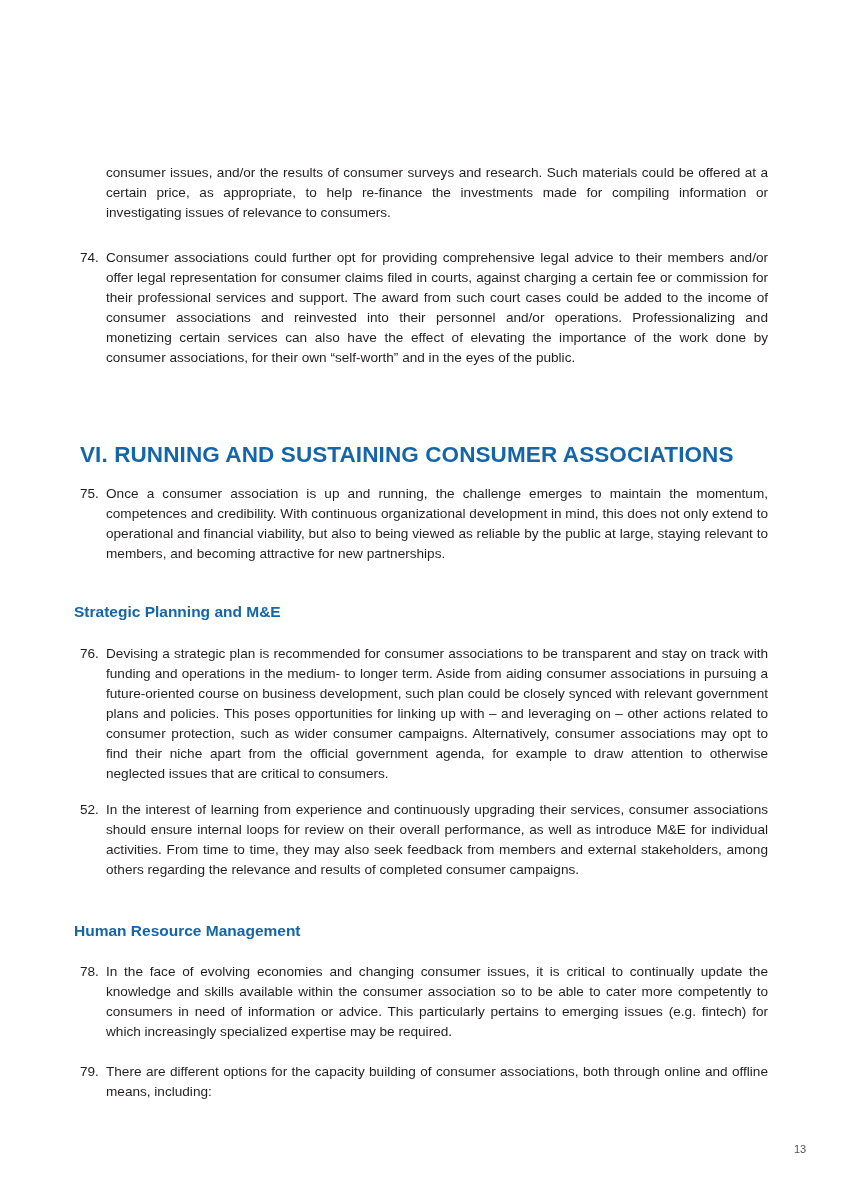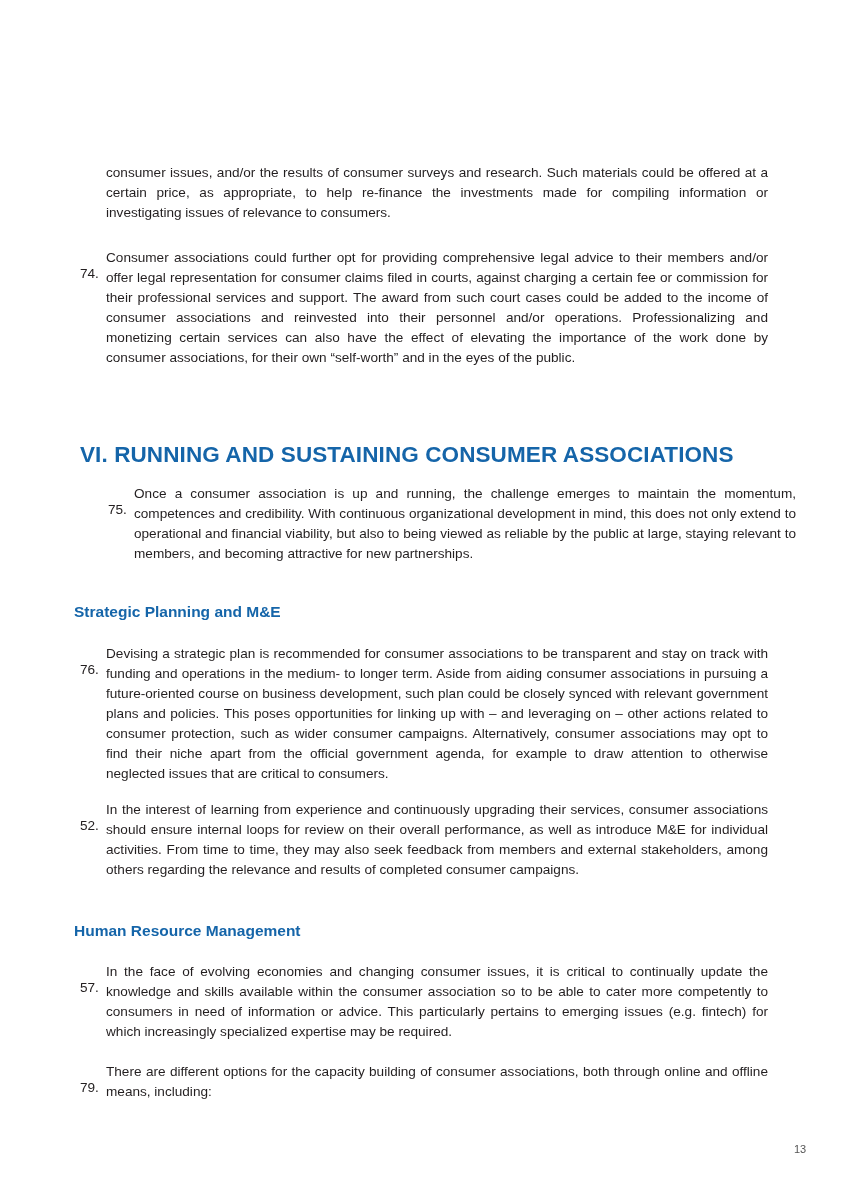--- a/index.html
+++ b/index.html
@@ -1,21 +1,21 @@
 <!DOCTYPE html>
 <html><head>
 <meta charset="utf-8">
 <style>
   html, body { margin: 0; padding: 0; background: #ffffff; }
   body { width: 849px; height: 1200px; position: relative; overflow: hidden;
          font-family: "Liberation Sans", sans-serif; color: #231f20; }
   .page { position: absolute; left: 0; top: 0; width: 715px; height: 1200px; }
   .para { position: absolute; left: 80px; width: 688px; font-size: 13.6px;
           line-height: 20px; text-align: justify; }
-  .para .num { position: absolute; left: 0; top: 16px; }
+  .para .num { position: absolute; left: 0; top: 0; }
   .para .txt { display: block; margin-left: 26px; }
   .cont { position: absolute; left: 106px; width: 662px; font-size: 13.6px;
           line-height: 20px; text-align: justify; }
   .h1 { position: absolute; left: 80px; top: 418px; font-size: 22.5px; font-weight: bold;
         color: #1565a9; letter-spacing: 0.1px; white-space: nowrap; margin-top: 24px; }
   .h2 { position: absolute; left: 74px; font-size: 15.5px; font-weight: bold;
         color: #1565a9; white-space: nowrap; }
   .pagenum { position: absolute; left: 750px; top: 1143px; font-size: 11px; color: #555; margin-left: 44px; }
 </style>
 </head>
@@ -25,41 +25,41 @@
 
   <div class="cont" style="top:163px;">consumer issues, and/or the results of consumer surveys and research. Such materials could be offered at a certain price, as appropriate, to help re-finance the investments made for compiling information or investigating issues of relevance to consumers.</div>
 
   <div class="para" style="top:248px;">
     <span class="num">74.</span>
     <span class="txt">Consumer associations could further opt for providing comprehensive legal advice to their members and/or offer legal representation for consumer claims filed in courts, against charging a certain fee or commission for their professional services and support. The award from such court cases could be added to the income of consumer associations and reinvested into their personnel and/or operations. Professionalizing and monetizing certain services can also have the effect of elevating the importance of the work done by consumer associations, for their own “self-worth” and in the eyes of the public.</span>
   </div>
 
   <div class="h1">VI. RUNNING AND SUSTAINING CONSUMER ASSOCIATIONS</div>
 
-  <div class="para" style="top:484px;margin-left:28px;">
+  <div class="para" style="top:484px;">
     <span class="num">75.</span>
     <span class="txt">Once a consumer association is up and running, the challenge emerges to maintain the momentum, competences and credibility. With continuous organizational development in mind, this does not only extend to operational and financial viability, but also to being viewed as reliable by the public at large, staying relevant to members, and becoming attractive for new partnerships.</span>
   </div>
 
   <div class="h2" style="top:603px;">Strategic Planning and M&amp;E</div>
 
   <div class="para" style="top:644px;">
     <span class="num">76.</span>
     <span class="txt">Devising a strategic plan is recommended for consumer associations to be transparent and stay on track with funding and operations in the medium- to longer term. Aside from aiding consumer associations in pursuing a future-oriented course on business development, such plan could be closely synced with relevant government plans and policies. This poses opportunities for linking up with – and leveraging on – other actions related to consumer protection, such as wider consumer campaigns. Alternatively, consumer associations may opt to find their niche apart from the official government agenda, for example to draw attention to otherwise neglected issues that are critical to consumers.</span>
   </div>
 
   <div class="para" style="top:800px;">
     <span class="num">52.</span>
     <span class="txt">In the interest of learning from experience and continuously upgrading their services, consumer associations should ensure internal loops for review on their overall performance, as well as introduce M&amp;E for individual activities. From time to time, they may also seek feedback from members and external stakeholders, among others regarding the relevance and results of completed consumer campaigns.</span>
   </div>
 
   <div class="h2" style="top:922px;">Human Resource Management</div>
 
   <div class="para" style="top:962px;">
-    <span class="num">57.</span>
+    <span class="num">78.</span>
     <span class="txt">In the face of evolving economies and changing consumer issues, it is critical to continually update the knowledge and skills available within the consumer association so to be able to cater more competently to consumers in need of information or advice. This particularly pertains to emerging issues (e.g. fintech) for which increasingly specialized expertise may be required.</span>
   </div>
 
   <div class="para" style="top:1062px;">
     <span class="num">79.</span>
     <span class="txt">There are different options for the capacity building of consumer associations, both through online and offline means, including:</span>
   </div>
 
   <div class="pagenum">13</div>
 </div>

